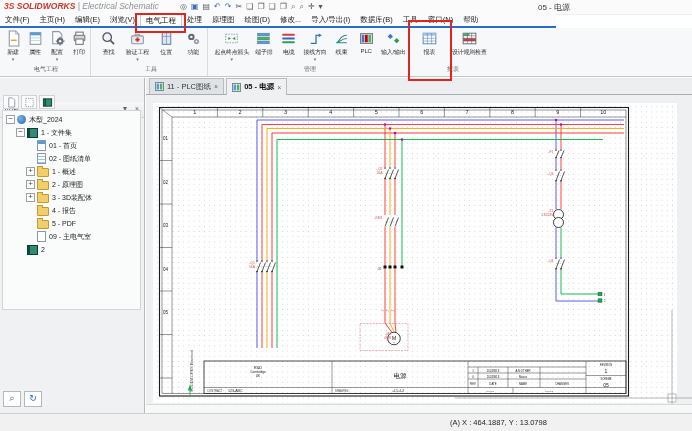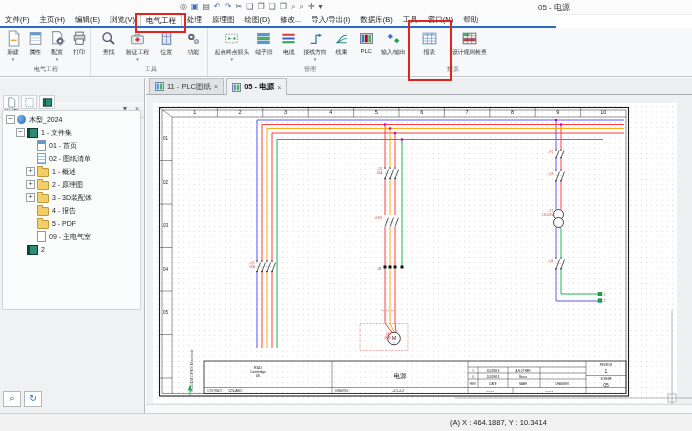--- a/index.html
+++ b/index.html
@@ -73,20 +73,25 @@
   .tr{font-size:4.5px;fill:#222;text-anchor:middle;}
   .tred{fill:#e05555;text-anchor:end;}
   .tblk{fill:#333;}
 </style>
 </head>
 <body>
 
 <div class="screen">
 
   <div class="titlebar">
+    <div class="logo">
+      <span class="mark">3S</span>
+      <span class="app">SOLIDWORKS</span>
+      <span class="edition">| Electrical Schematic</span>
+    </div>
     <div class="qat">
       <span>◎</span>
       <span class="blue">▣</span>
       <span>▤</span>
       <span class="blue">↶</span>
       <span class="blue">↷</span>
       <span>✂</span>
       <span>❏</span>
       <span>❐</span>
       <span>❏</span>
@@ -552,16 +557,16 @@
       <g stroke="#9a9a9a" fill="none" stroke-width=".7">
         <path d="M309 303 H546 M526 215 V309"></path>
         <rect x="522" y="299" width="8" height="8"></rect>
       </g>
     </svg>
   </div>
 
   <div class="hscroll"></div>
 
   <div class="statusbar">
-    <span class="coords">(A) X : 464.1887, Y : 10.3414</span>
+    <span class="coords">(A) X : 464.1887, Y : 13.0798</span>
   </div>
 
 </div>
 
 </body></html>

